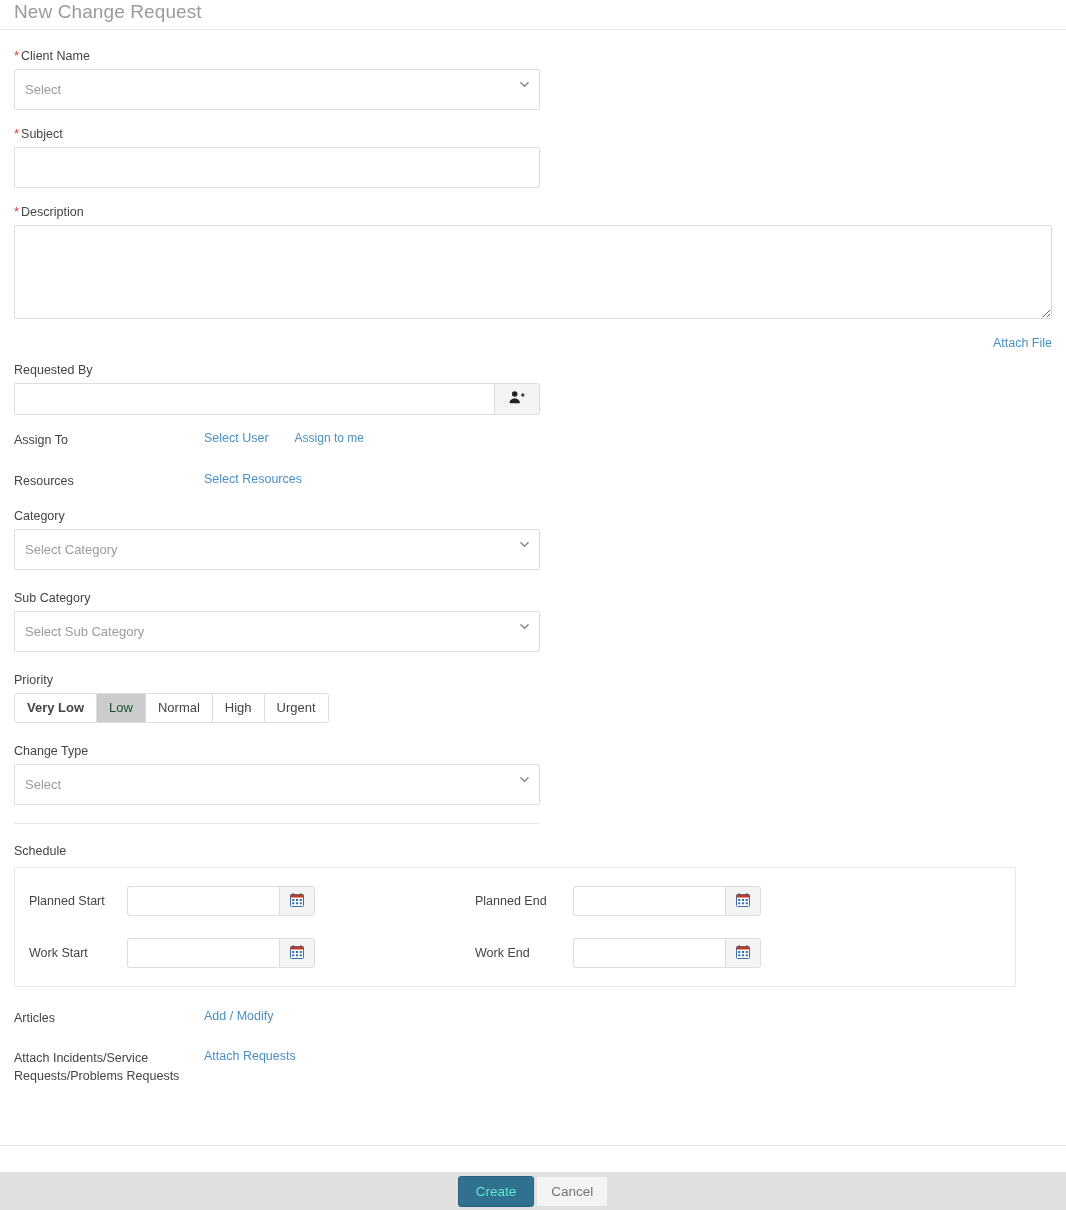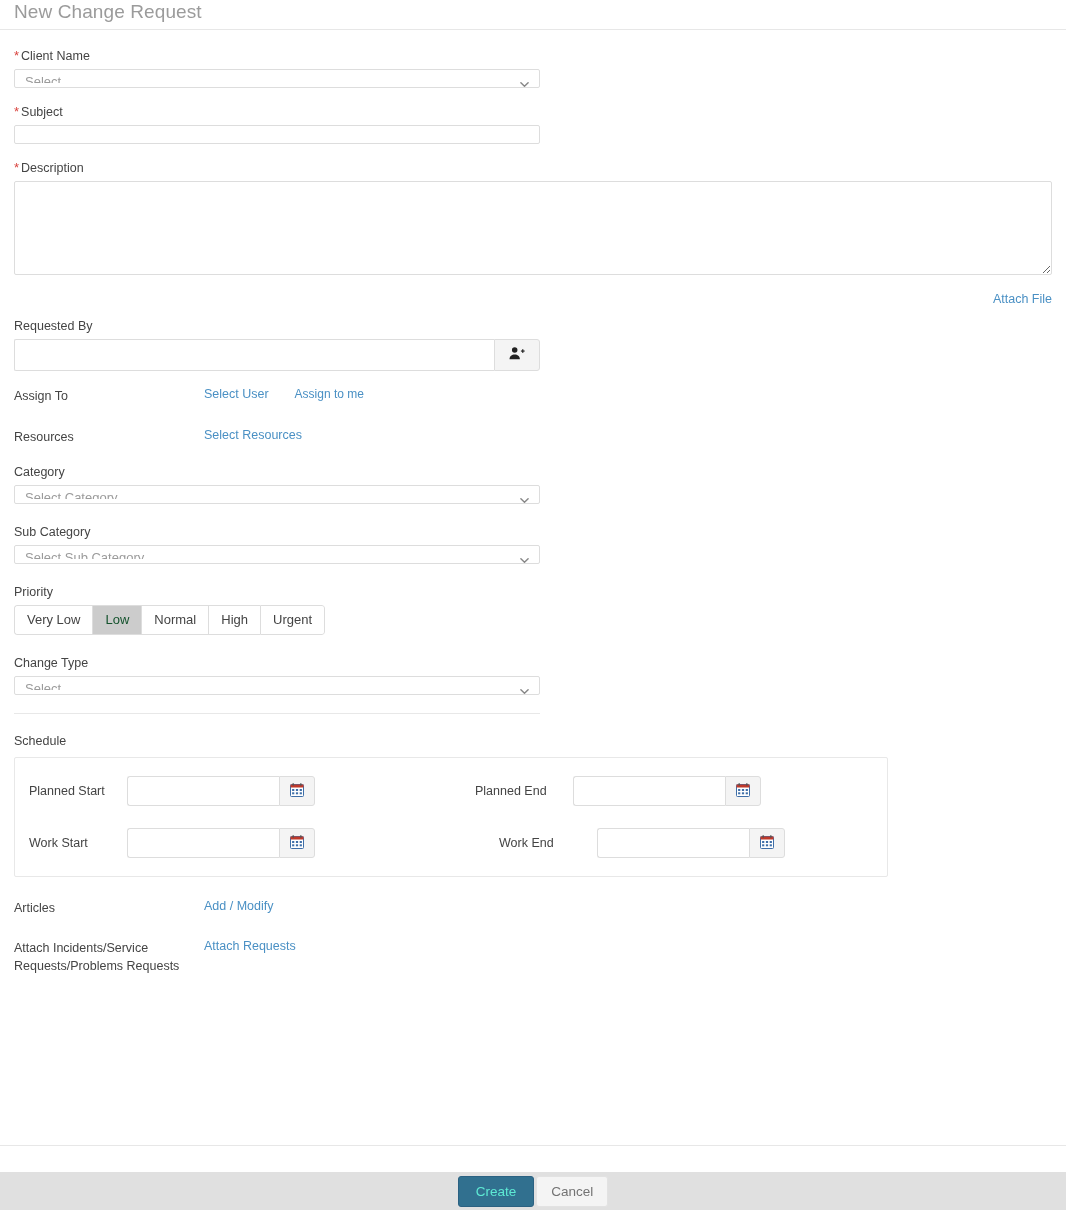--- a/index.html
+++ b/index.html
@@ -50,21 +50,21 @@
     font-size: 13px;
     margin-right: 2px;
   }
 
   .form-group { margin-bottom: 16px; }
 
   select.form-control,
   input.form-control {
     display: block;
     width: 526px;
-    height: 19px;
+    height: 41px;
     padding: 4px 10px;
     font-size: 13px;
     font-family: "Liberation Sans", sans-serif;
     color: #555555;
     background-color: #ffffff;
     border: 1px solid #dddddd;
     border-radius: 2px;
     outline: none;
   }
   select.form-control {
@@ -174,20 +174,21 @@
     border: 1px solid #dddddd;
     border-right: none;
     padding: 6px 12px;
     line-height: 16px;
     cursor: pointer;
     outline: none;
   }
   .btn-group .btn:first-child {
     border-top-left-radius: 3px;
     border-bottom-left-radius: 3px;
+    font-weight: bold;
   }
   .btn-group .btn:last-child {
     border-right: 1px solid #dddddd;
     border-top-right-radius: 3px;
     border-bottom-right-radius: 3px;
   }
   .btn-group .btn.active {
     background: #cccccc;
     color: #14532d;
   }
@@ -200,32 +201,32 @@
   }
 
   
   .schedule-label {
     margin-top: 20px;
     margin-bottom: 9px;
     font-size: 12.5px;
     color: #444444;
   }
   .schedule-panel {
-    width: 874px;
+    width: 1002px;
     border: 1px solid #e8e8e8;
     border-radius: 2px;
     padding: 18px 14px 18px 14px;
     background: #ffffff;
   }
   .sched-row {
     display: flex;
     align-items: center;
     margin-bottom: 22px;
   }
-  .sched-row:last-child { margin-bottom: 0; gap: 24px; }
+  .sched-row:last-child { margin-bottom: 0; }
   .sched-cell {
     display: flex;
     align-items: center;
   }
   .sched-cell:first-child { width: 446px; flex: 0 0 446px; }
   .sched-cell .sched-label {
     width: 98px;
     flex: 0 0 98px;
     font-size: 12.5px;
     color: #444444;

